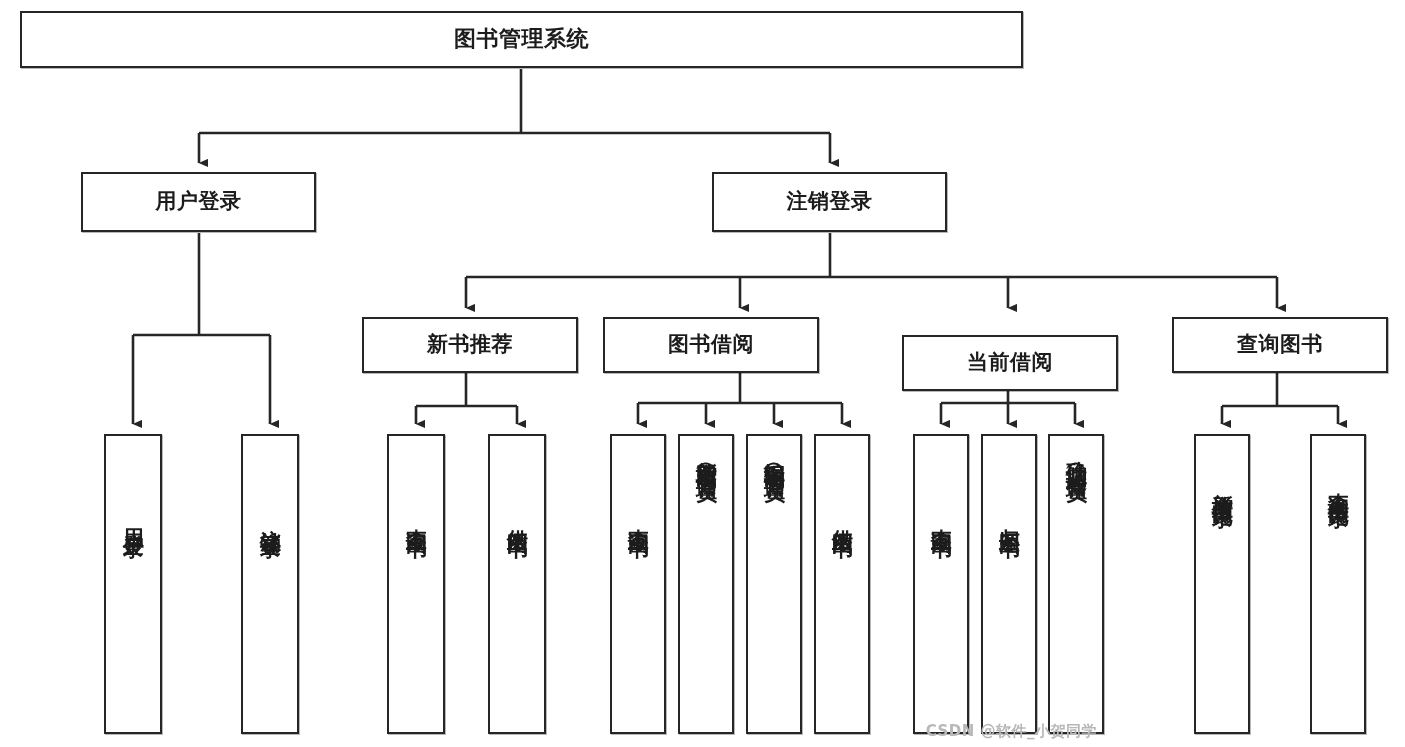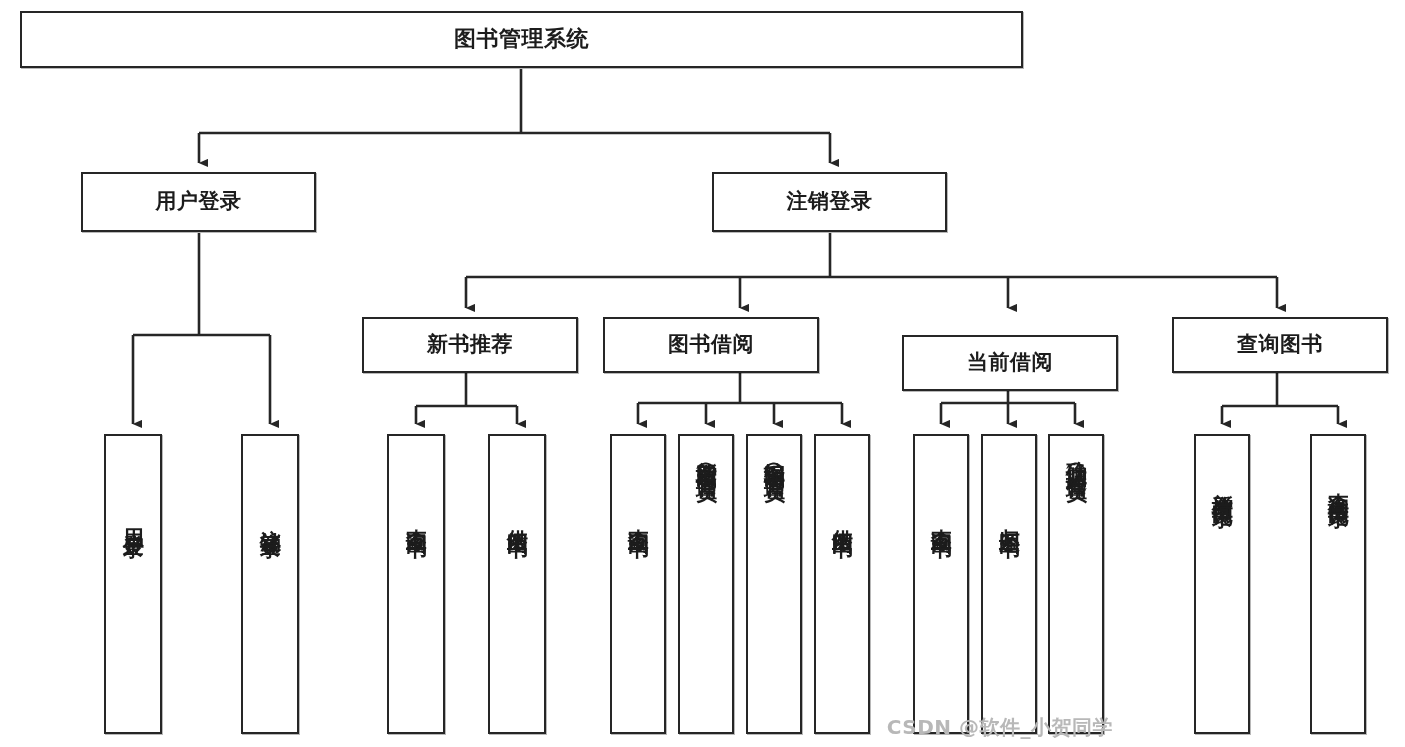--- a/index.html
+++ b/index.html
@@ -58,23 +58,23 @@
     color: #1c1c1c;
     writing-mode: vertical-rl;
     text-orientation: upright;
     letter-spacing: 3px;
     line-height: 1;
     user-select: none;
     white-space: nowrap;
   }
   .watermark {
     position: absolute;
-    right: 14px;
+    right: 30px;
     bottom: 6px;
-    font-size: 20px;
+    font-size: 15px;
     color: #b8b8b8;
     letter-spacing: 0.5px;
     user-select: none;
     white-space: nowrap;
   }
 </style>
 </head>
 <body>
 
 <div id="diagram-root">

